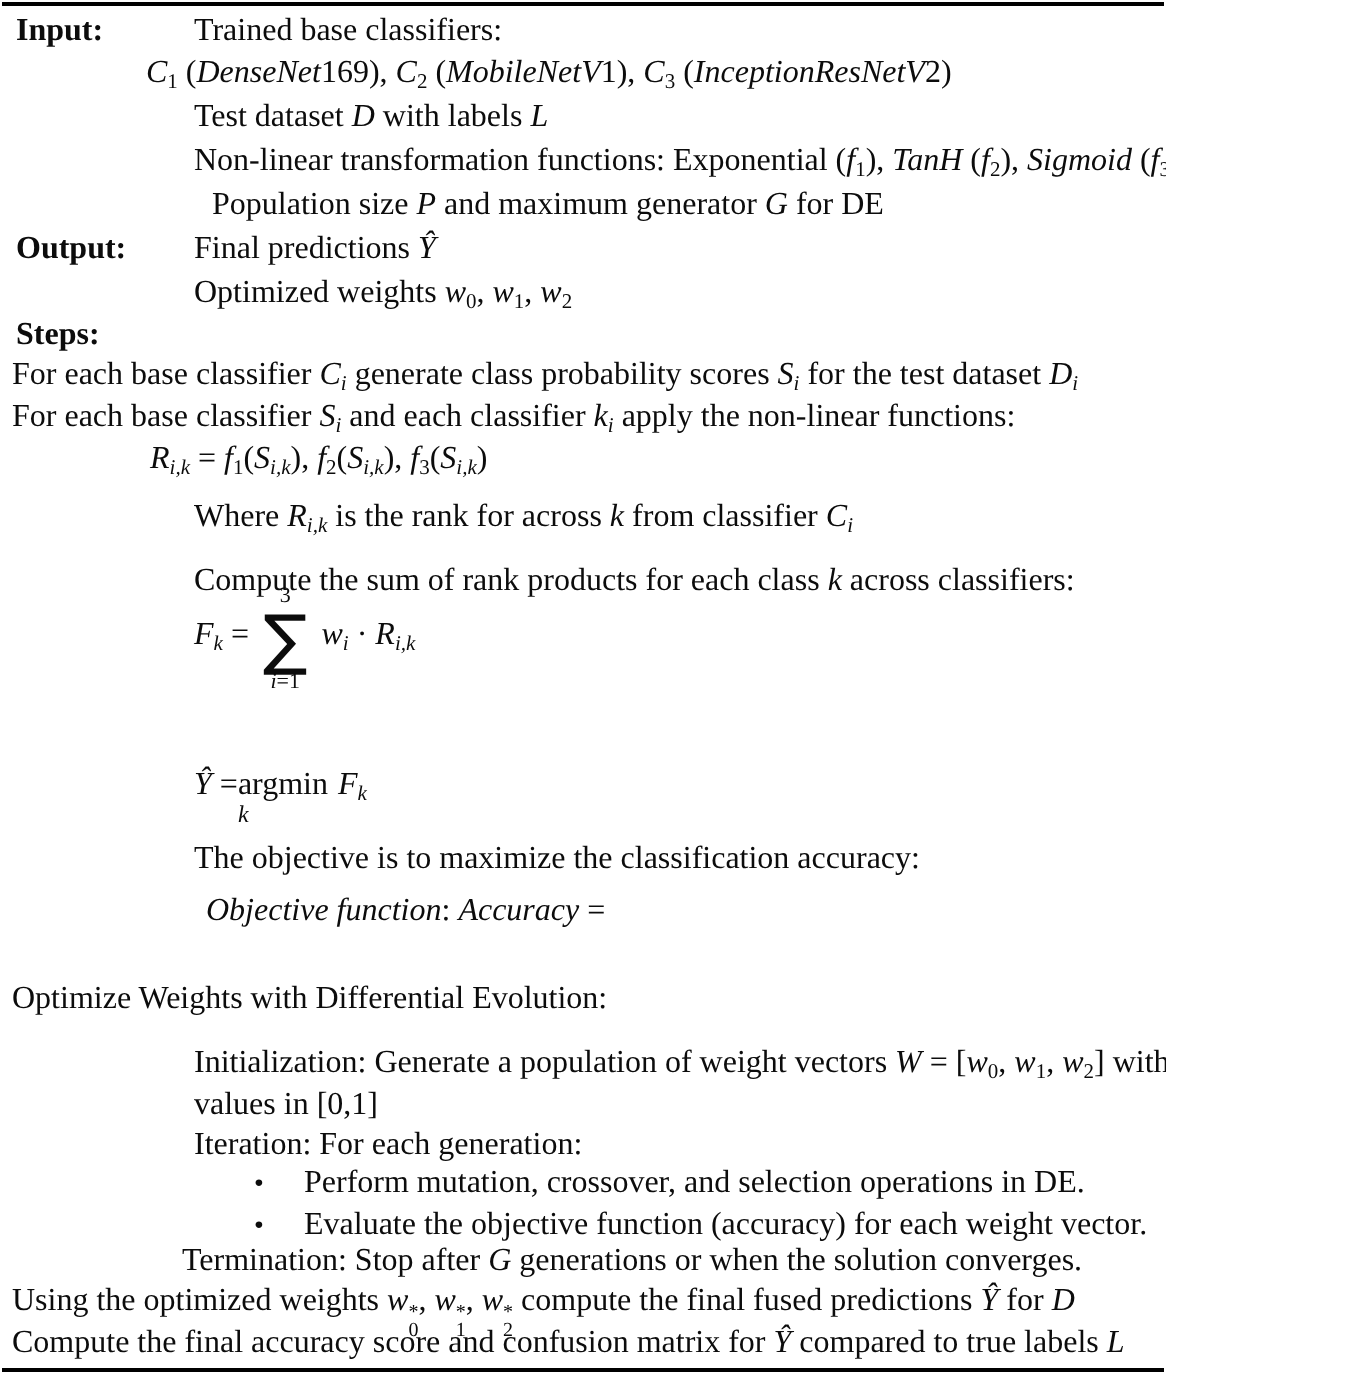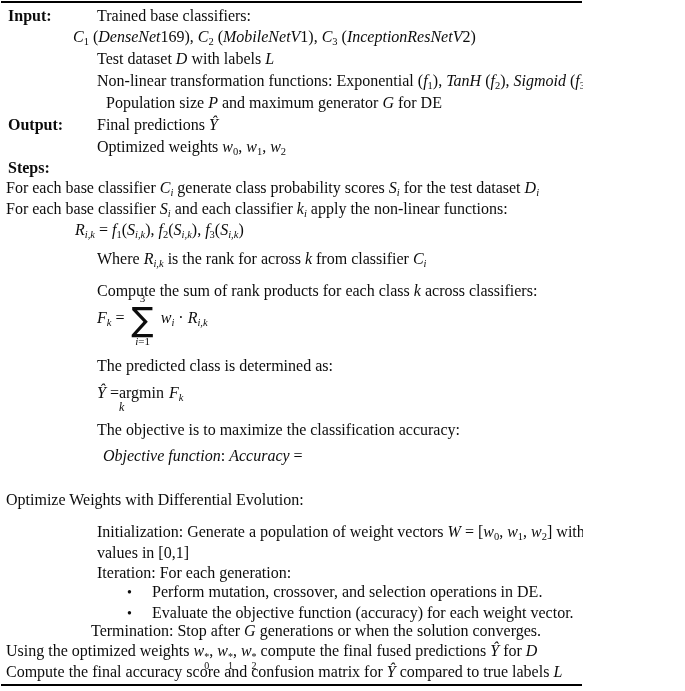--- a/index.html
+++ b/index.html
@@ -54,21 +54,20 @@
   <div class="ln row" style="left:97px;top:292px;">
     <span><span class="it">F</span><span class="sb it">k</span><span> = </span></span>
     <span class="sum-col">
       <span class="sum-top">3</span>
       <span class="sigma">∑</span>
       <span class="sum-bot"><span class="it">i</span><span>=1</span></span>
     </span>
     <span><span class="it">w</span><span class="sb it">i</span><span> · </span><span class="it">R</span><span class="sb it">i,k</span></span>
   </div>
 
-  <div class="ln" style="left:97px;top:356px;"><span>The predicted class is determined as:</span></div>
 
   <div class="ln am-wrap" style="left:97px;top:383px;">
     <span><span class="it">Ŷ</span><span> = </span></span>
     <span class="am-col">
       <span class="am-op">argmin</span>
       <span class="am-under"><span class="it">k</span></span>
     </span>
     <span><span class="it">F</span><span class="sb it">k</span></span>
   </div>
 

